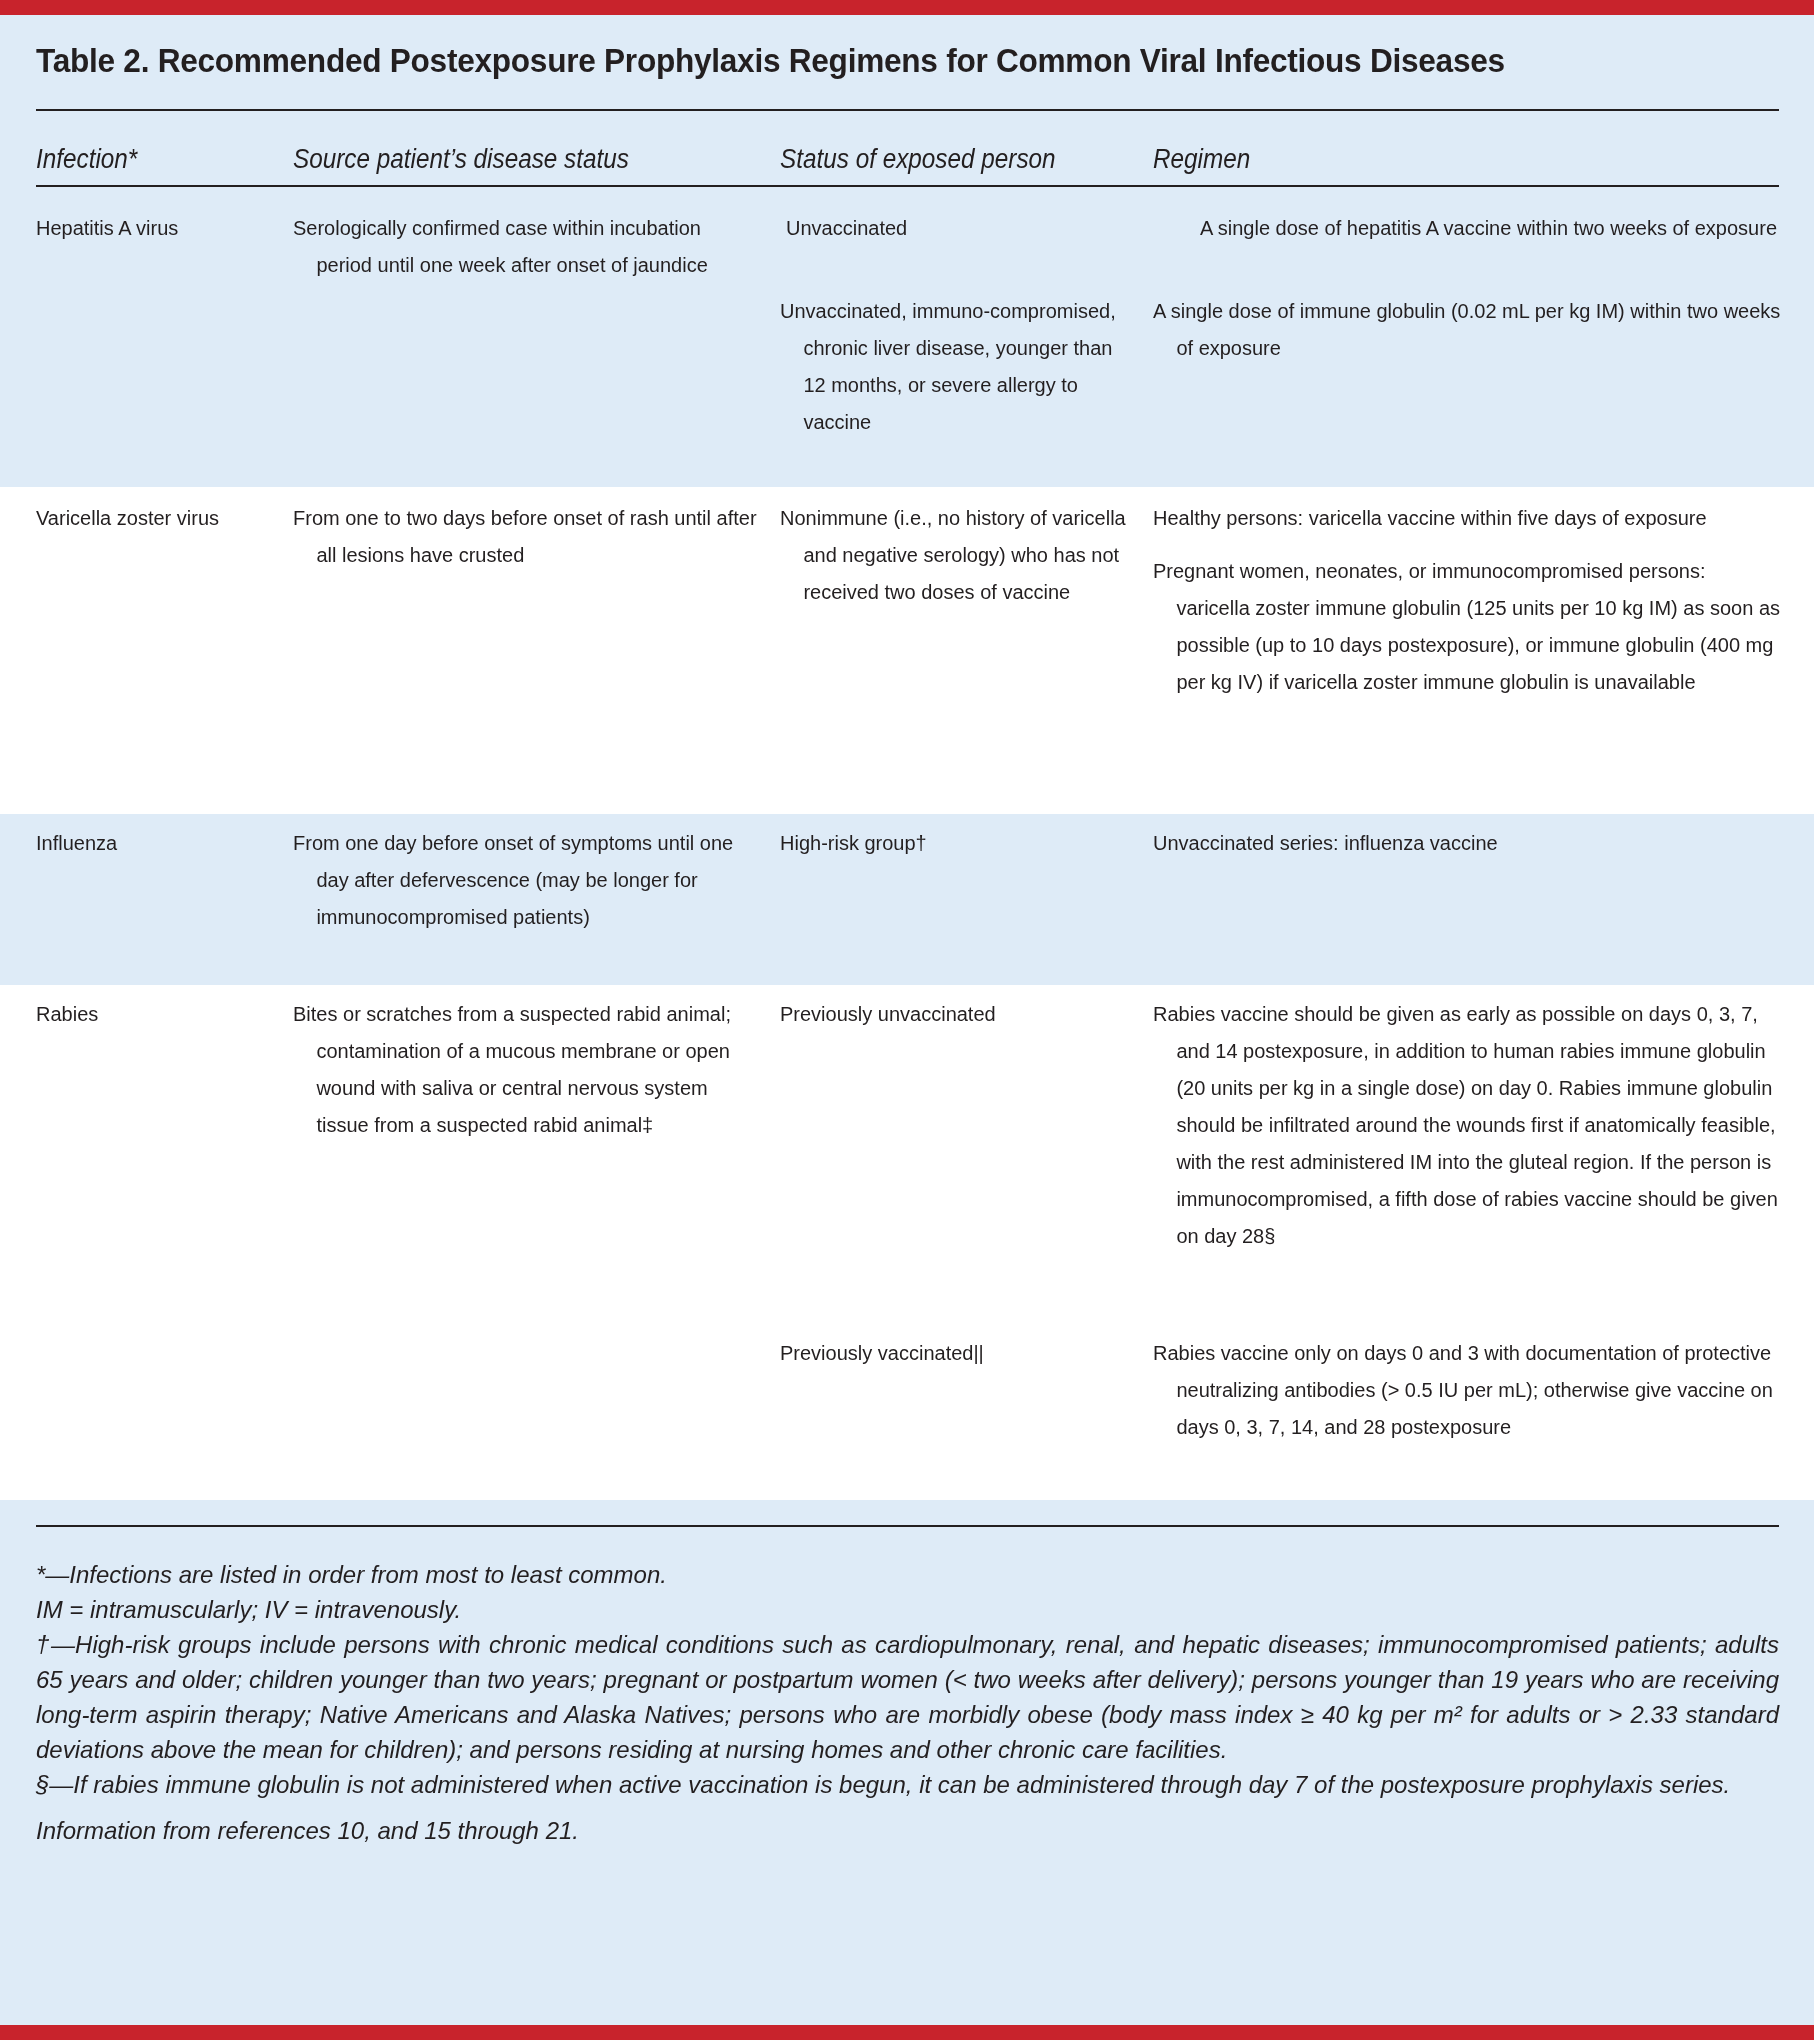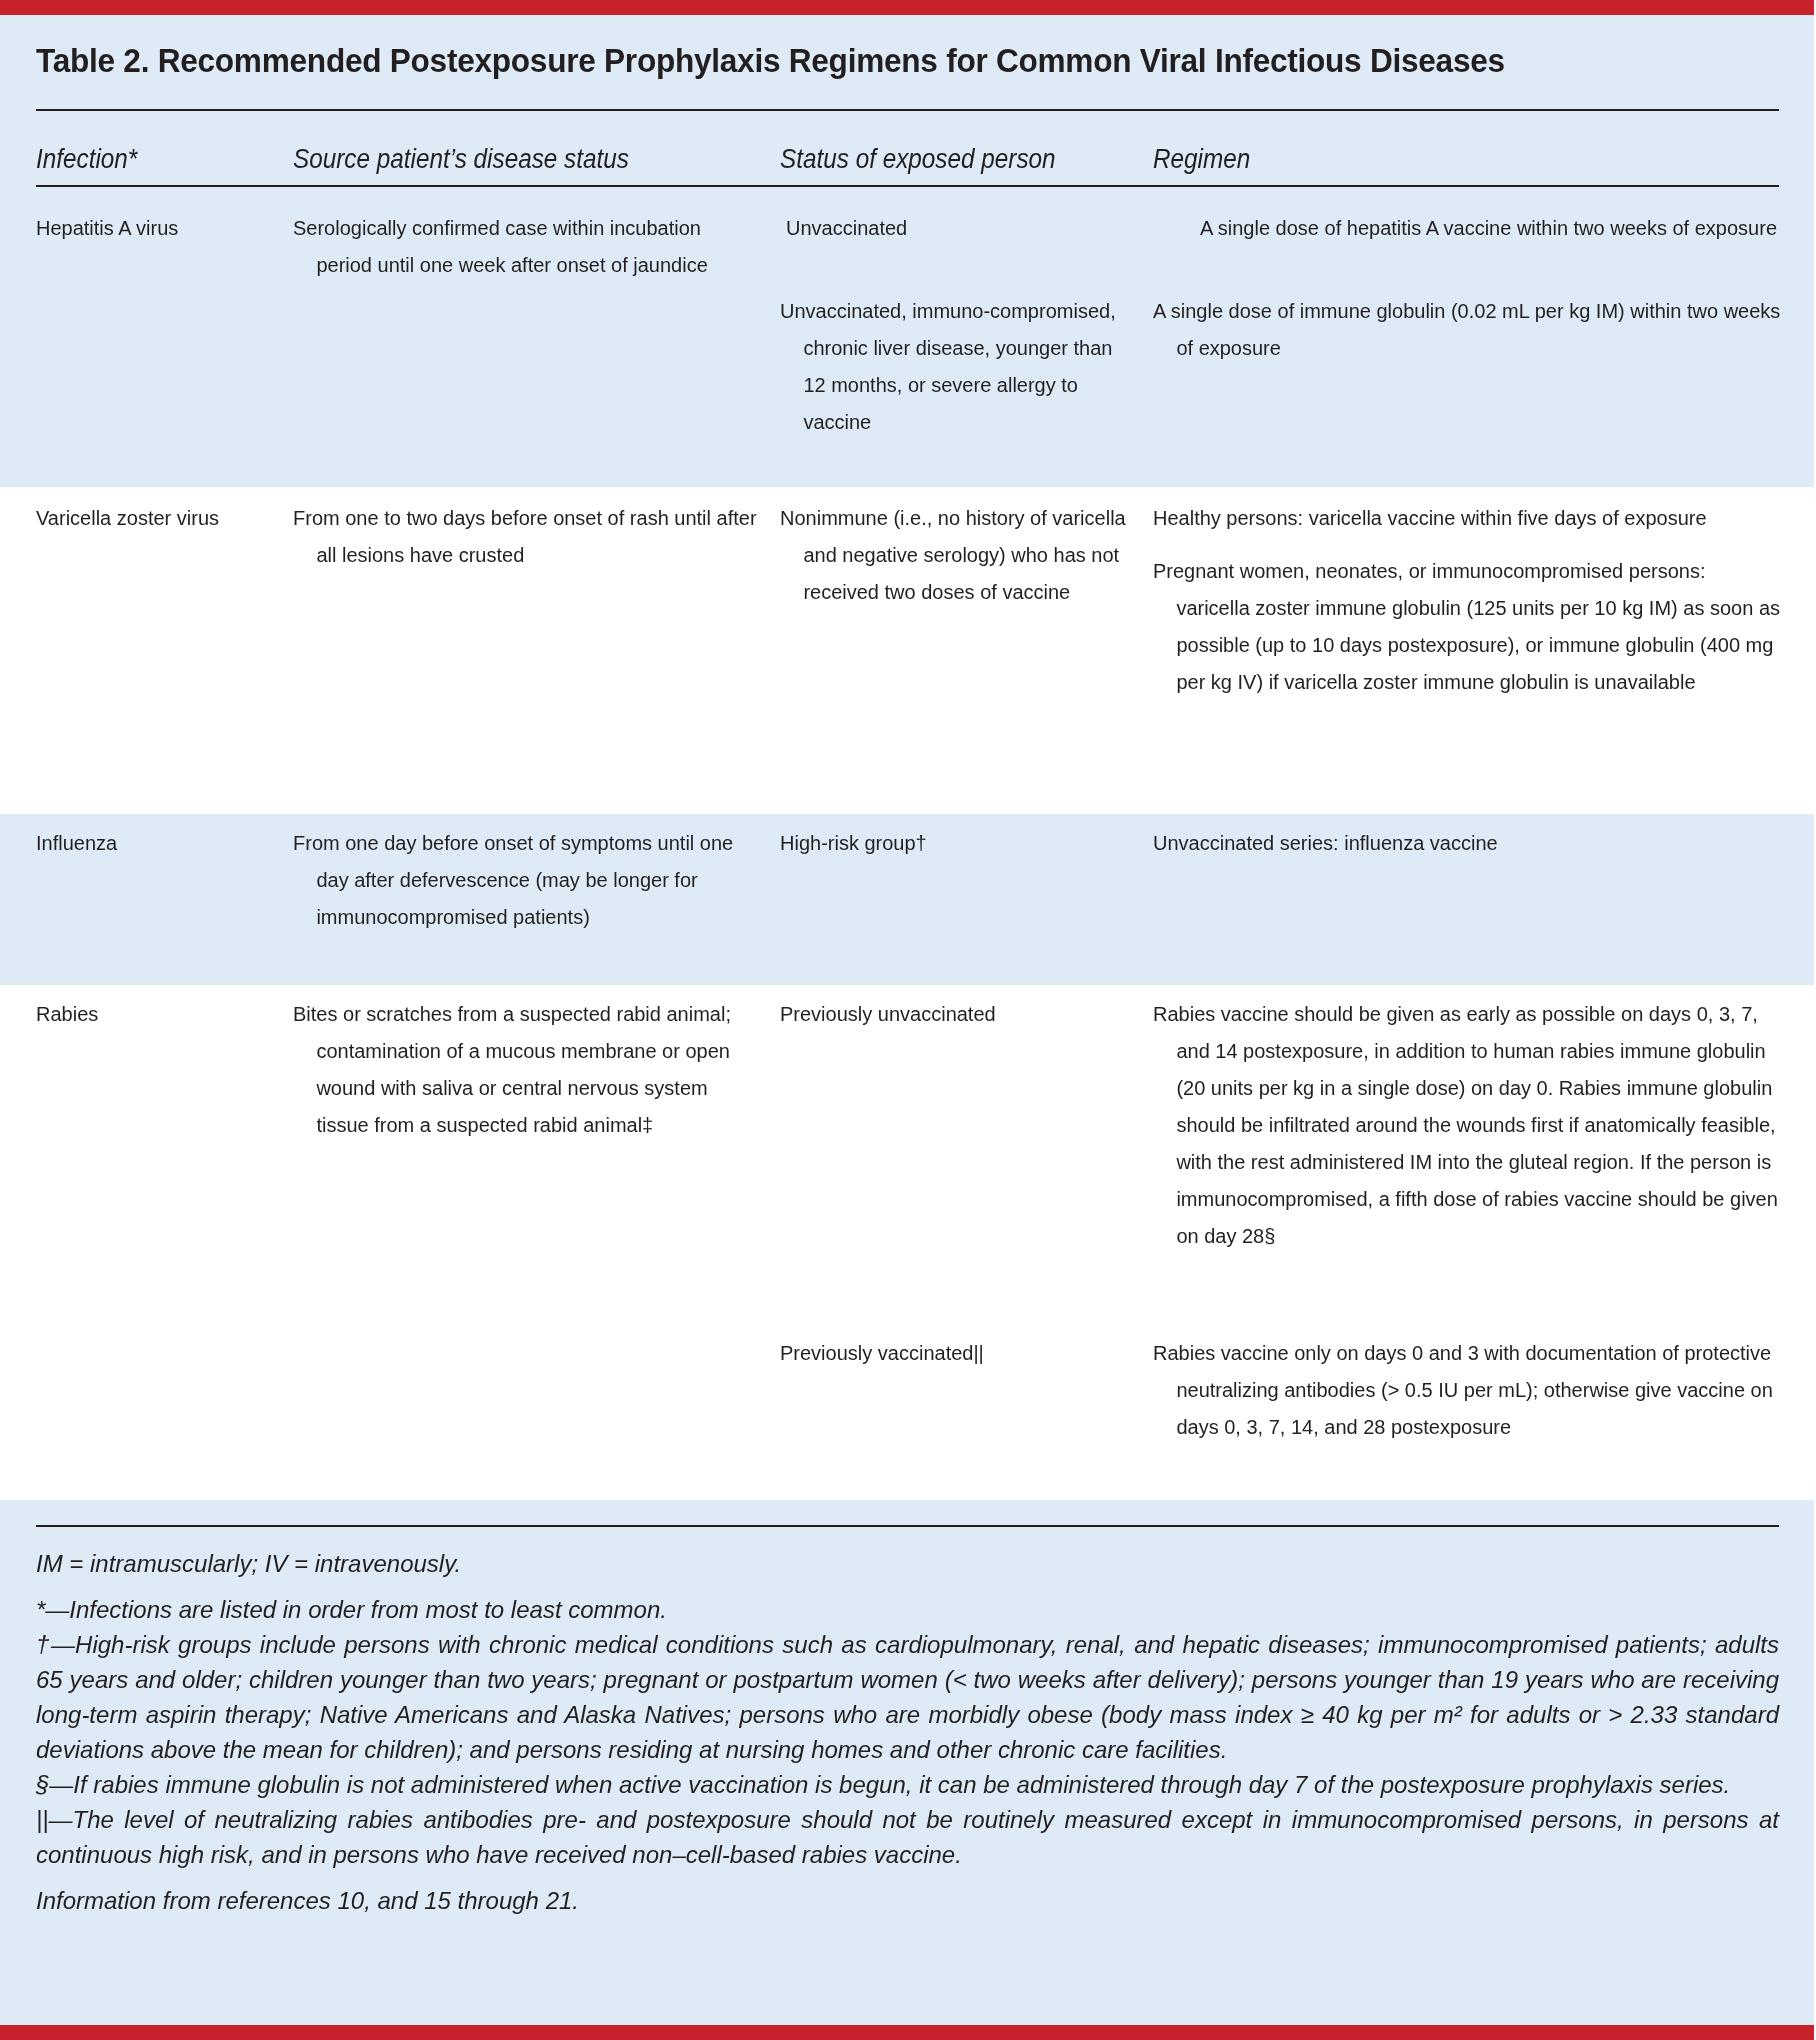--- a/index.html
+++ b/index.html
@@ -130,22 +130,21 @@
   <div class="cell c3" style="top:1335px;">
       <div class="p">Previously vaccinated||</div>
     </div>
   <div class="cell c4" style="top:1335px;">
       <div class="p">Rabies vaccine only on days 0 and 3 with documentation of protective neutralizing antibodies (&gt; 0.5 IU per mL); otherwise give vaccine on days 0, 3, 7, 14, and 28 postexposure</div>
     </div>
 </div>
 
 <div class="rule" style="top:1525px;"></div>
 <div class="notes" style="top:1546px;">
+  <p style="margin-top:10.8px;">*—Infections are listed in order from most to least common.</p>
   <p>IM = intramuscularly; IV = intravenously.</p>
-  <p style="margin-top:10.8px;">*—Infections are listed in order from most to least common.</p>
   <p>†—High-risk groups include persons with chronic medical conditions such as cardiopulmonary, renal, and hepatic diseases; immunocompromised patients; adults 65 years and older; children younger than two years; pregnant or postpartum women (&lt; two weeks after delivery); persons younger than 19 years who are receiving long-term aspirin therapy; Native Americans and Alaska Natives; persons who are morbidly obese (body mass index ≥ 40 kg per m² for adults or &gt; 2.33 standard deviations above the mean for children); and persons residing at nursing homes and other chronic care facilities.</p>
   <p>§—If rabies immune globulin is not administered when active vaccination is begun, it can be administered through day 7 of the postexposure prophylaxis series.</p>
-  <p>||—The level of neutralizing rabies antibodies pre- and postexposure should not be routinely measured except in immunocompromised persons, in persons at continuous high risk, and in persons who have received non–cell-based rabies vaccine.</p>
   <p style="margin-top:10.8px;">Information from references 10, and 15 through 21.</p>
 </div>
 
 <div class="redbar bottom"></div>
 
 
 </body></html>

